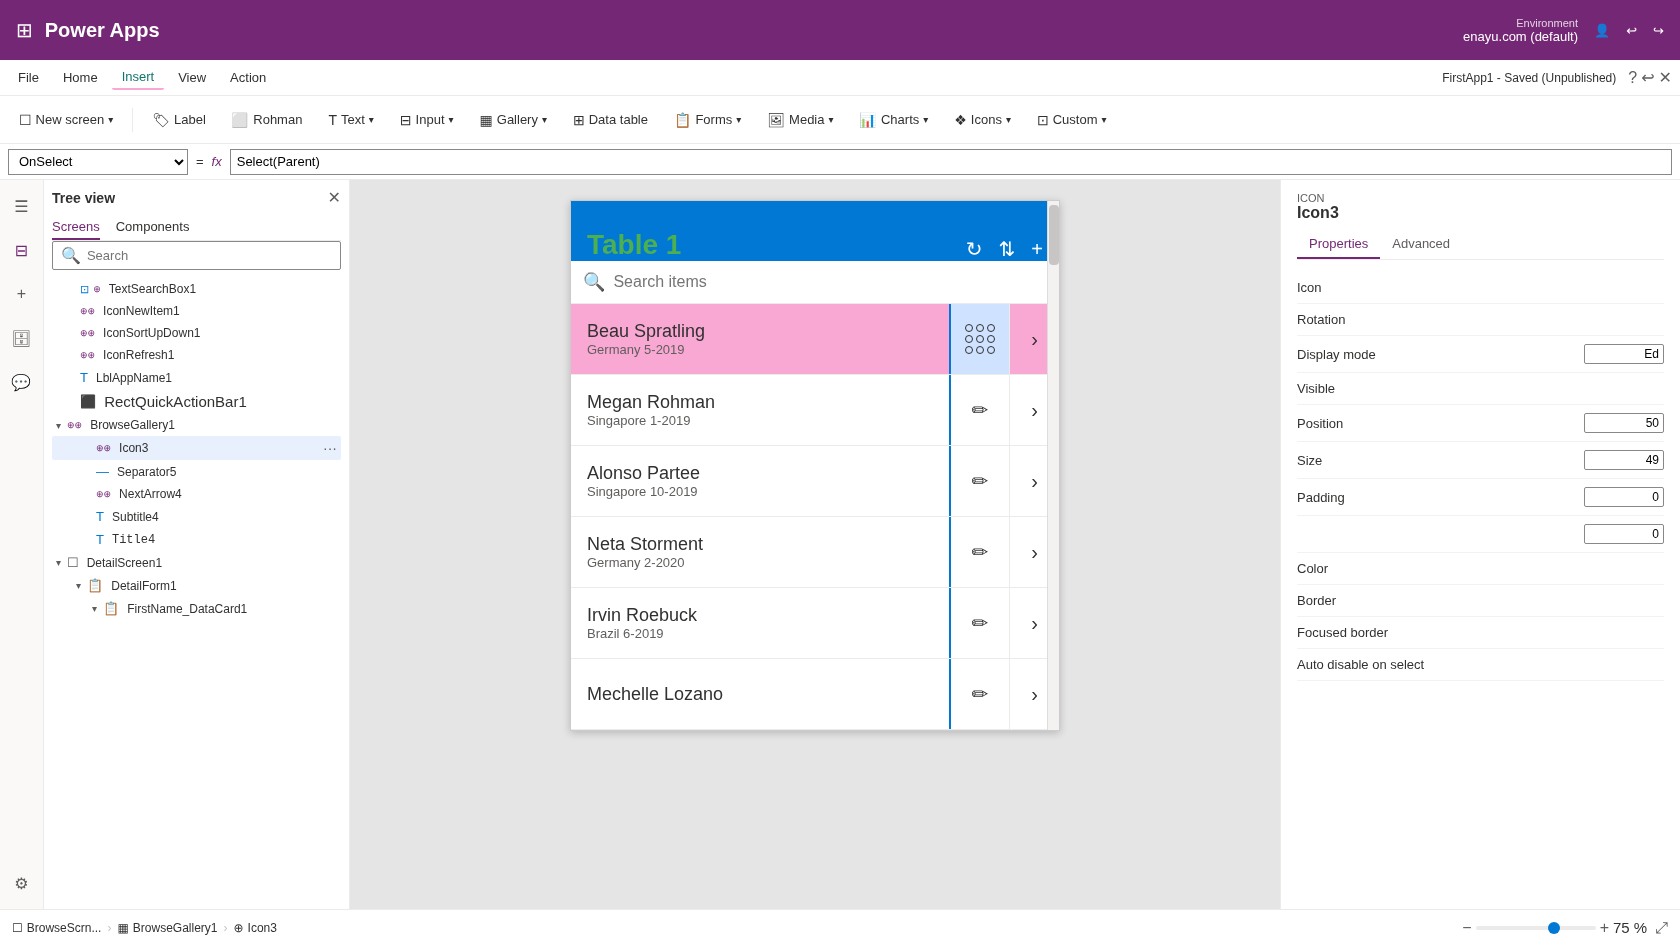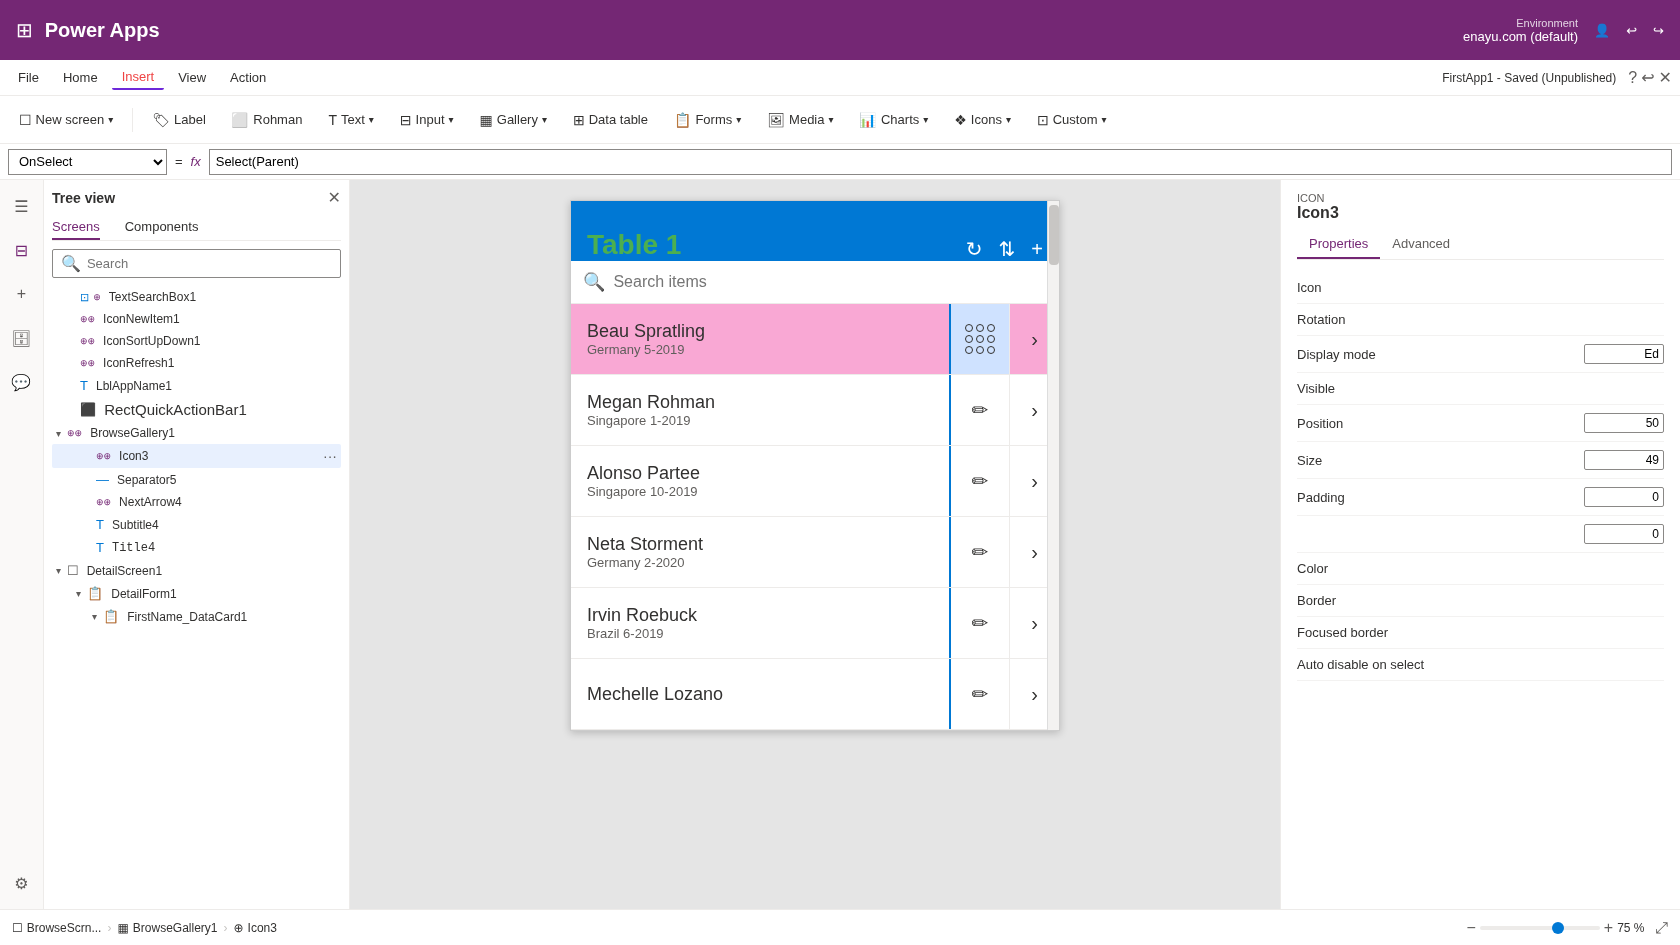--- a/index.html
+++ b/index.html
@@ -38,21 +38,21 @@
       border-bottom: 1px solid #edebe9;
       gap: 4px;
     }
     .menu-item {
       padding: 4px 10px;
       font-size: 13px;
       color: #323130;
       cursor: pointer;
       border-radius: 2px;
     }
-    .menu-item.active { color: #ef4444; border-bottom: 2px solid #6d28d9; }
+    .menu-item.active { color: #0f766e; border-bottom: 2px solid #f9a8d4; }
     .menu-bar-right { margin-left: auto; font-size: 12px; color: #323130; }
 
     
     .toolbar {
       height: 48px;
       background: white;
       display: flex;
       align-items: center;
       padding: 0 8px;
       border-bottom: 1px solid #edebe9;
@@ -78,21 +78,21 @@
     .formula-bar {
       height: 36px;
       background: white;
       display: flex;
       align-items: center;
       padding: 0 8px;
       border-bottom: 1px solid #edebe9;
       gap: 8px;
     }
     .formula-select {
-      width: 159px;
+      width: 180px;
       height: 26px;
       border: 1px solid #8a8886;
       font-size: 13px;
       padding: 0 6px;
       background: white;
     }
     .formula-eq { color: #323130; font-size: 13px; }
     .formula-fx { color: #742774; font-size: 13px; font-style: italic; }
     .formula-input {
       flex: 1;
@@ -154,22 +154,21 @@
     .tree-header {
       display: flex;
       align-items: center;
       justify-content: space-between;
       margin-bottom: 8px;
     }
     .tree-title { font-size: 14px; font-weight: 600; color: #323130; }
     .tree-close { cursor: pointer; color: #605e5c; font-size: 16px; }
     .tree-tabs {
       display: flex;
-      gap: 25px;
-      margin-bottom: 8px;
+      gap: 16px;
       border-bottom: 1px solid #edebe9;
     }
     .tree-tab {
       font-size: 13px;
       padding: 4px 0;
       cursor: pointer;
       color: #323130;
     }
     .tree-tab.active {
       color: #742774;
@@ -363,21 +362,21 @@
     }
     .zoom-slider-thumb {
       width: 12px;
       height: 12px;
       background: #0078d4;
       border-radius: 50%;
       position: absolute;
       top: -4px;
       left: 60%;
     }
-    .zoom-pct { font-size: 12px; color: #323130; min-width: 30px; text-align: left; }
+    .zoom-pct { font-size: 15px; color: #323130; min-width: 30px; text-align: left; }
     .fullscreen-btn { cursor: pointer; font-size: 16px; color: #605e5c; }
   </style>
 </head>
 <body>
 
 <div class="top-bar">
   <span class="top-bar-grid">⊞</span>
   <span class="top-bar-title">Power Apps</span>
   <div class="top-bar-right">
     <div class="top-bar-env">

